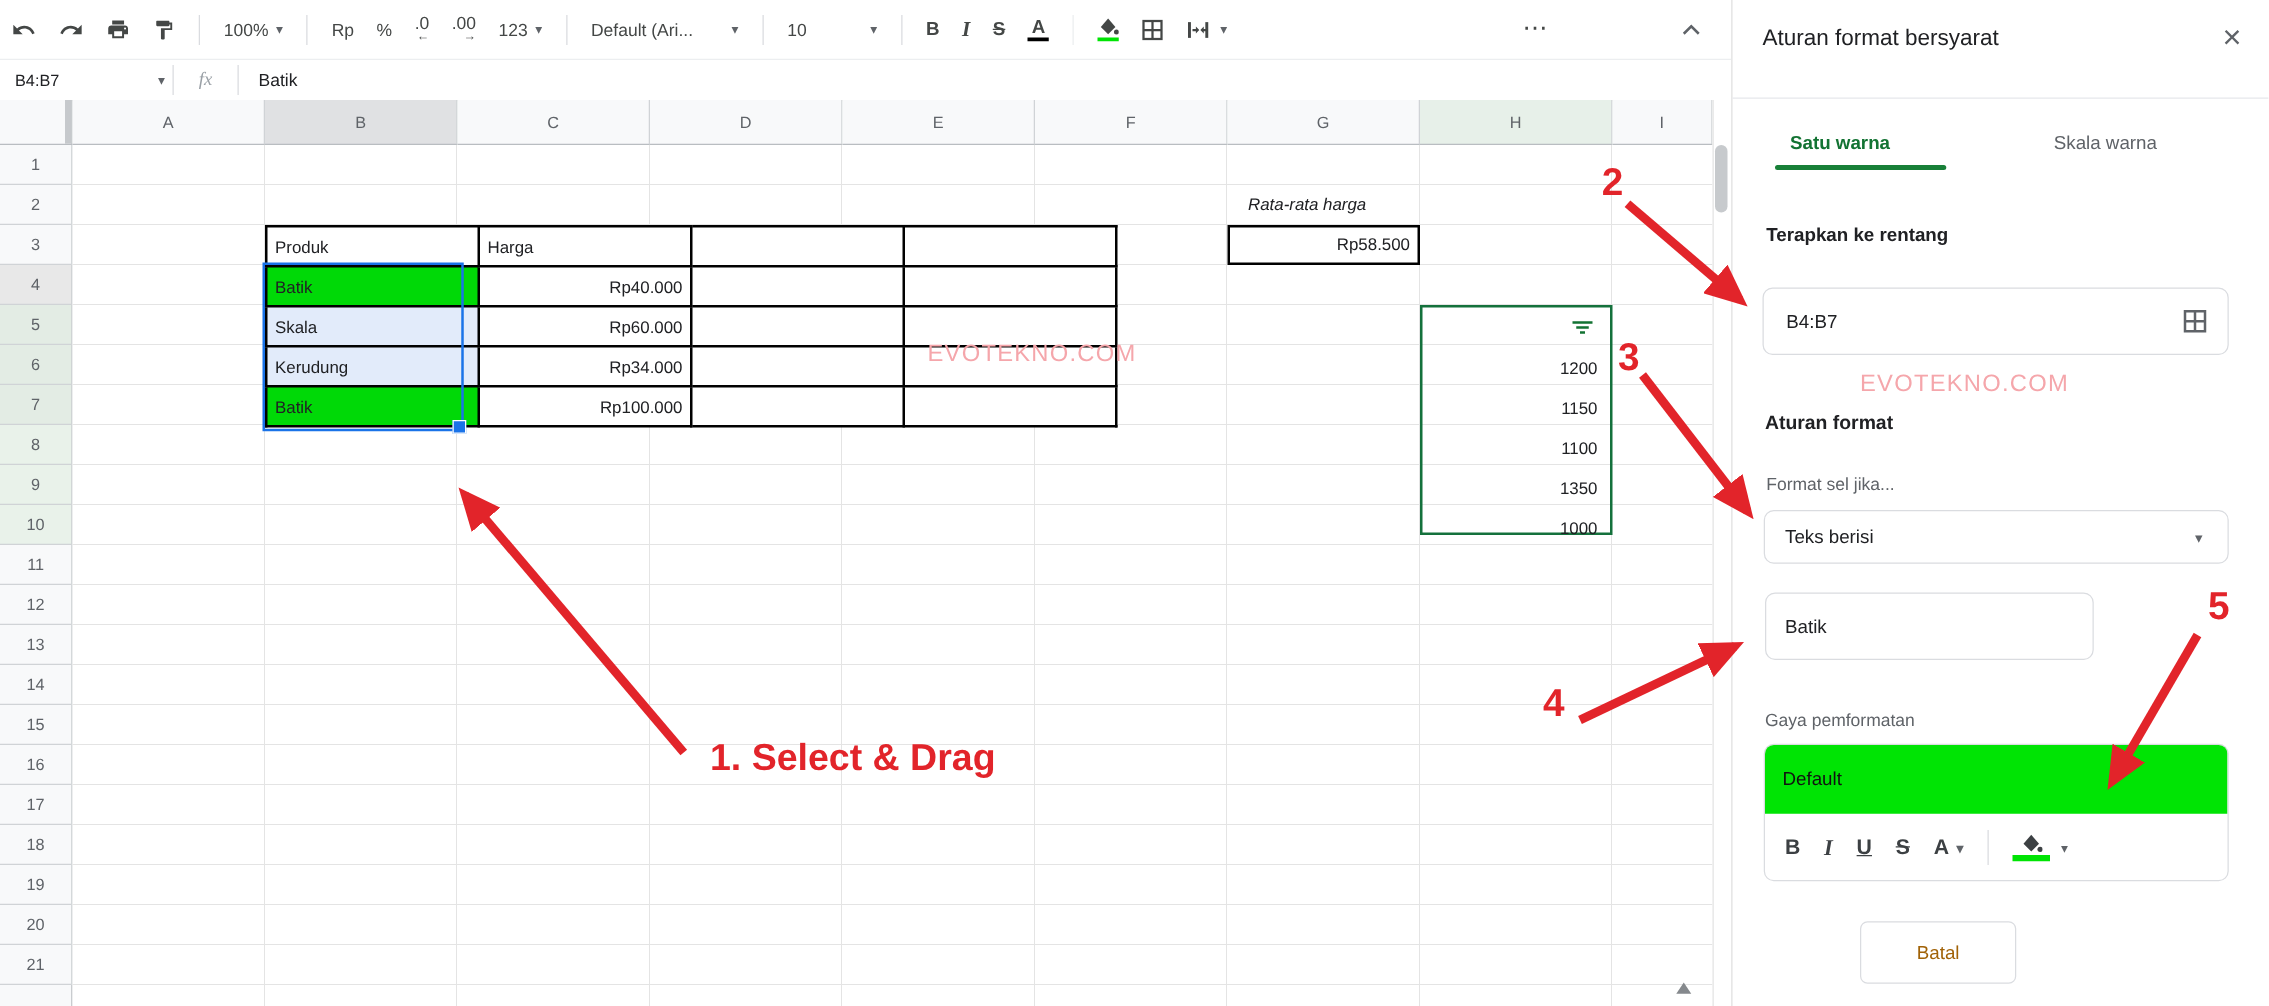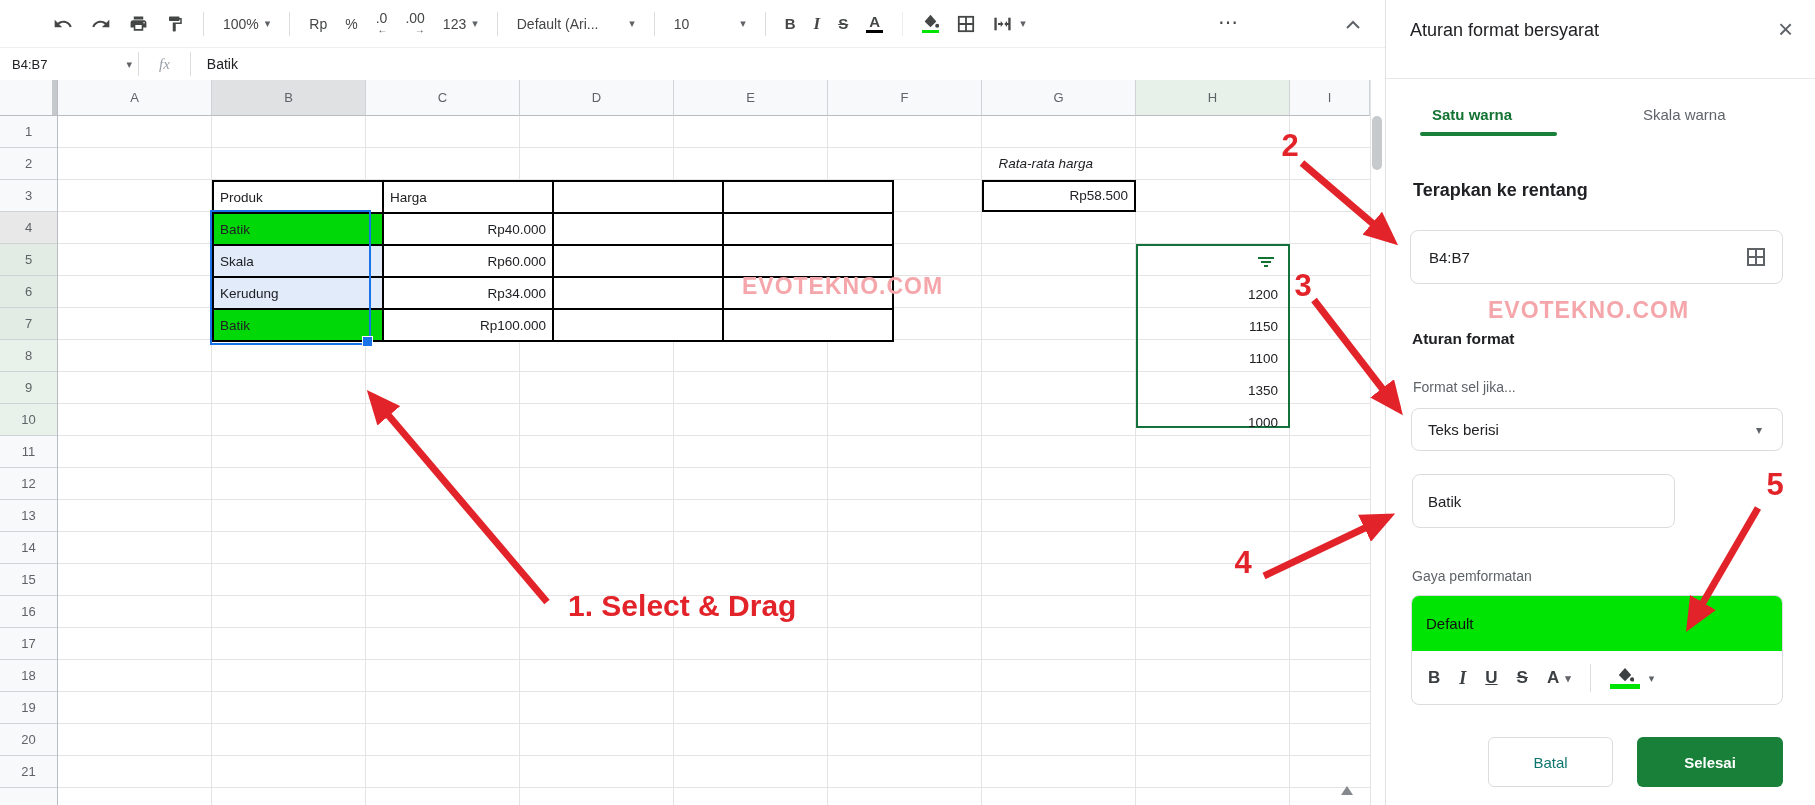--- a/index.html
+++ b/index.html
@@ -2,21 +2,21 @@
 <html><head>
 <meta charset="utf-8">
 <style>
   html,body{margin:0;padding:0;background:#fff;}
   .stage{position:relative;width:1815px;height:805px;overflow:hidden;
          font-family:"Liberation Sans",sans-serif;color:#202124;background:#fff;}
   .abs{position:absolute;}
 
   
   .toolbar{left:0;top:0;width:1385px;height:48px;display:flex;align-items:center;
-           padding-left:44px;box-sizing:border-box;border-bottom:1px solid #eceef0;background:#fff;}
+           box-sizing:border-box;border-bottom:1px solid #eceef0;background:#fff;}
   .tb-btn{display:flex;align-items:center;justify-content:center;color:#444746;
           font-size:15px;font-weight:700;margin:0 9px;cursor:pointer;}
   .tb-txt{font-weight:400;font-size:14px;color:#444746;}
   .sep{width:1px;height:24px;background:#dadce0;margin:0 10px;}
   .dd{font-size:11px;color:#5f6368;margin-left:6px;}
   .stack{display:flex;flex-direction:column;align-items:flex-end;line-height:11px;}
   .stack small{font-size:10px;}
   .ubar{display:inline-block;width:17px;height:3px;margin-top:1px;}
   .tb-A{display:flex;flex-direction:column;align-items:center;line-height:15px;}
   .more-dots{left:1218px;top:10px;font-size:20px;color:#444746;letter-spacing:1px;}
@@ -63,52 +63,52 @@
   .selbox{left:210px;top:210px;width:157px;height:131px;border:2px solid #1a73e8;pointer-events:none;}
   .handle{left:362px;top:336px;width:9px;height:9px;background:#1a73e8;border:1px solid #fff;}
   .avglabel{left:945px;top:148px;width:148px;height:32px;line-height:32px;text-align:right;font-size:13.5px;font-style:italic;}
   .avgcell{left:982px;top:180px;width:154px;height:32px;box-sizing:border-box;border:2px solid #000;
            line-height:28px;text-align:right;padding-right:6px;font-size:13.5px;background:#fff;}
   .filterbox{left:1136px;top:244px;width:154px;height:184px;box-sizing:border-box;border:2px solid #14713c;background:transparent;}
   .fi-row{height:32px;display:flex;align-items:center;justify-content:flex-end;padding-right:10px;
           font-size:13.5px;color:#202124;}
   .filter-icon{display:inline-flex;flex-direction:column;align-items:center;gap:2px;margin-right:4px;}
   .filter-icon i{display:block;height:2px;background:#137333;}
-  .wm{color:#f5a6ab;font-weight:700;letter-spacing:1px;font-size:23px;white-space:nowrap;}
+  .wm{color:#f5a6ab;font-weight:400;letter-spacing:1px;font-size:19px;white-space:nowrap;}
   .scrolltrack{left:1370px;top:80px;width:15px;height:725px;background:#fff;border-left:1px solid #e3e3e3;box-sizing:border-box;}
   .scrollpill{left:1372px;top:116px;width:10px;height:54px;border-radius:5px;background:#c7cacd;}
   .miniarrow{left:1341px;top:786px;width:0;height:0;border-left:6px solid transparent;
              border-right:6px solid transparent;border-bottom:9px solid #85898d;}
 
   
   .panel{left:1385px;top:0;width:430px;height:805px;background:#fff;border-left:1px solid #e0e0e0;box-sizing:border-box;}
   .p-title{left:1410px;top:20px;font-size:18px;font-weight:500;color:#202124;}
   .p-close{left:1778px;top:16px;font-size:26px;color:#5f6368;line-height:26px;cursor:pointer;}
   .p-div{left:1386px;top:78px;width:429px;height:1px;background:#e6e8eb;}
   .tab{font-size:15px;font-weight:700;cursor:pointer;}
   .tab.active{color:#137333;}
   .tab.idle{color:#5f6368;font-weight:400;}
   .tab-underline{left:1420px;top:132px;width:137px;height:4px;border-radius:3px;background:#188038;}
-  .p-label-bold{font-size:18px;font-weight:700;color:#202124;}
+  .p-label-bold{font-size:15px;font-weight:700;color:#202124;}
   .p-label{font-size:14px;color:#5f6368;}
   .p-input{box-sizing:border-box;border:1px solid #dadce0;border-radius:8px;background:#fff;
            display:flex;align-items:center;font-size:15px;color:#202124;cursor:text;}
   .range-grid-icon{margin-left:auto;margin-right:16px;display:flex;}
   .stylebox{left:1411px;top:595px;width:372px;height:110px;box-sizing:border-box;border:1px solid #dadce0;
             border-radius:8px;overflow:hidden;background:#fff;}
   .swatch{height:55px;background:#00e404;display:flex;align-items:center;padding-left:14px;
           font-size:15px;color:#111;}
   .fmtrow{height:54px;display:flex;align-items:center;padding-left:16px;gap:19px;color:#3c4043;}
   .fbtn{font-size:17px;font-weight:700;cursor:pointer;}
   .fbtn.it{font-style:italic;font-family:"Liberation Serif",serif;font-size:18px;}
   .fbtn.un{text-decoration:underline;}
   .fbtn.st{text-decoration:line-through;}
   .btn{box-sizing:border-box;border-radius:6px;display:flex;align-items:center;justify-content:center;
        font-size:15px;font-weight:500;cursor:pointer;}
-  .btn.ghost{left:1488px;top:737px;width:125px;height:50px;border:1px solid #dadce0;background:#fff;color:#0f766e;}
+  .btn.ghost{left:1488px;top:737px;width:125px;height:50px;border:1px solid #dadce0;background:#fff;color:#a16207;}
   .btn.primary{left:1637px;top:737px;width:146px;height:50px;background:#188038;color:#fff;font-weight:700;}
 
   
   .overlay{left:0;top:0;width:1815px;height:805px;pointer-events:none;}
 </style>
 </head>
 <body>
 
 <div class="stage">
 
@@ -377,21 +377,20 @@
             <path fill="#3c4043" d="M3 9 L10 1 L17 9 L10 16 Z"></path>
             <circle cx="18" cy="14" r="2.4" fill="#3c4043"></circle>
           </svg>
         <span class="ubar" style="background:#00e404;width:30px;height:5px;"></span>
       </span>
       <span class="dd" style="margin-left:-10px;">▾</span>
     </div>
   </div>
 
   <div class="abs btn ghost">Batal</div>
-  <div class="abs btn primary">Selesai</div>
 
   <svg class="abs overlay" width="1815" height="805" viewBox="0 0 1815 805">
     <defs>
       <marker id="ah" markerUnits="userSpaceOnUse" markerWidth="34" markerHeight="30" refX="26" refY="15" orient="auto">
         <path d="M0 0 L34 15 L0 30 Z" fill="#e2242a"></path>
       </marker>
     </defs>
     <g stroke="#e2242a" stroke-width="7" fill="none">
       <line x1="547" y1="602" x2="372" y2="396" marker-end="url(#ah)"></line>
       <line x1="1302" y1="163" x2="1392" y2="240" marker-end="url(#ah)"></line>

